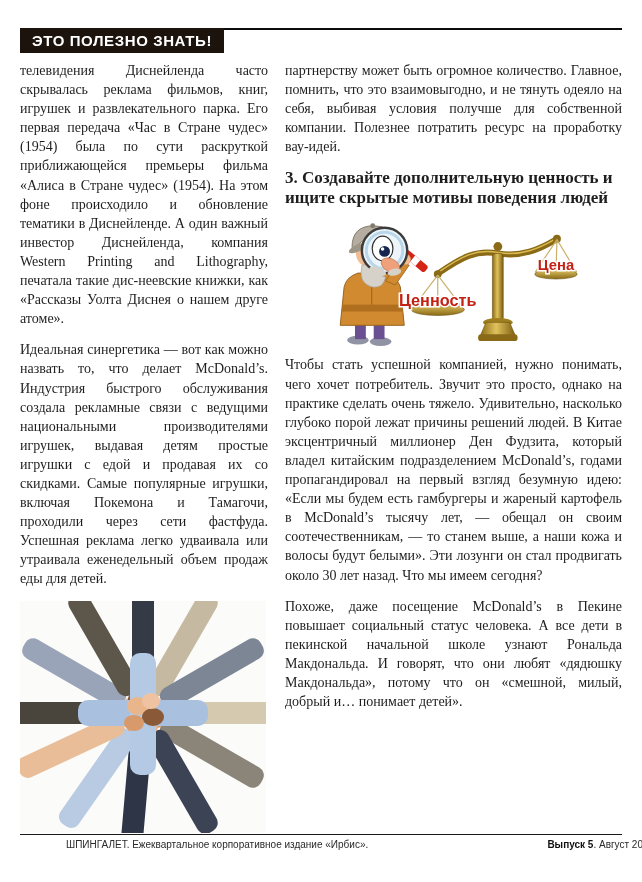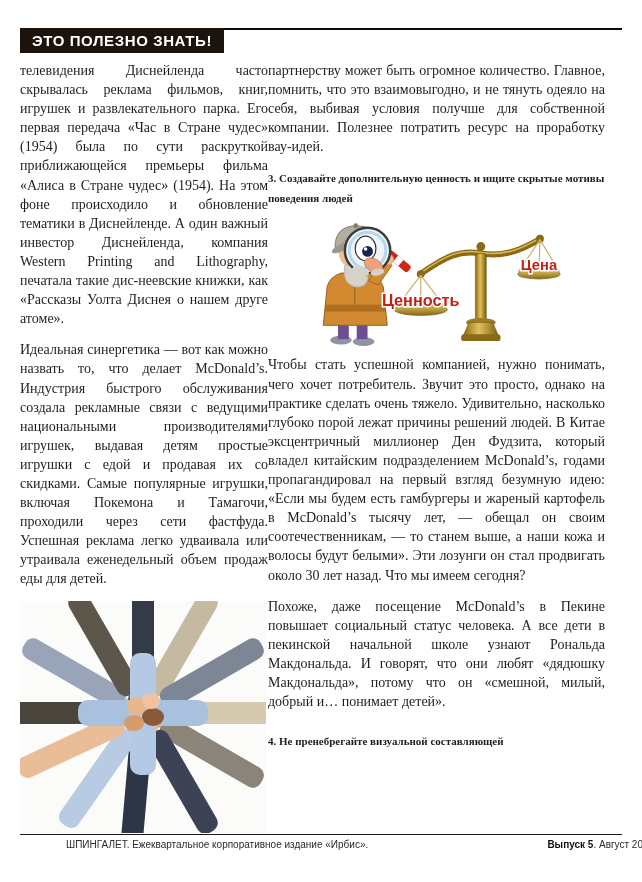--- a/index.html
+++ b/index.html
@@ -8,28 +8,28 @@
     font-family:"Liberation Serif", serif;color:#1e1e1e;
   }
   .top-rule{position:absolute;left:20px;top:28px;width:602px;height:2px;background:#0e0c0a;}
   .badge{
     position:absolute;left:20px;top:28px;height:25px;line-height:25px;
     background:#1b130c;color:#ffffff;padding:0 12px;
     font-family:"Liberation Sans", sans-serif;font-weight:700;font-size:15px;letter-spacing:.6px;
   }
   .content{
     position:absolute;left:20px;top:61px;width:602px;height:772px;overflow:hidden;
-    display:flex;
+    display:flex;gap:17px;
   }
   .col{font-size:14px;line-height:19.1px;text-align:justify;}
   .col-left{width:248px;flex:0 0 248px;}
   .col-right{width:337px;flex:0 0 337px;}
   .col p{margin:0 0 12px 0;}
   .col h3{
-    font-size:11px;line-height:20px;margin:2px 0 6px 0;font-weight:700;text-align:left;
+    font-size:17px;line-height:20px;margin:2px 0 6px 0;font-weight:700;text-align:left;
   }
   .col h3.sec4{margin:20px 0 13px 0;}
   .illustration{margin:2px 0 8px 0;text-align:center;}
   .illustration svg{display:block;margin:0 auto;}
   .hands-photo{margin-top:5px;width:246px;height:233px;overflow:hidden;}
   .footer-rule{position:absolute;left:20px;top:834px;width:602px;height:1px;background:#1a1a1a;}
   .footer{
     position:absolute;left:20px;top:839px;width:602px;
     display:flex;justify-content:space-between;align-items:baseline;
     font-family:"Liberation Sans", sans-serif;font-size:10px;color:#2a2a2a;padding-left:46px;
@@ -188,21 +188,20 @@
           <ellipse cx="231" cy="61" rx="21.5" ry="5" fill="url(#goldPan)" stroke="#6b500e" stroke-width="0.6"></ellipse>
           <text class="scale-label" x="111" y="93" text-anchor="middle" font-size="16.5">Ценность</text>
           <text class="scale-label" x="231" y="57" text-anchor="middle" font-size="15">Цена</text>
         </g>
       </svg>
     </div>
 
     <p>Чтобы стать успешной компанией, нужно понимать, чего хочет потребитель. Звучит это просто, однако на практике сделать очень тяжело. Удивительно, насколько глубоко порой лежат причины решений людей. В Китае эксцентричный миллионер Ден Фудзита, который владел китайским подразделением McDonald’s, годами пропагандировал на первый взгляд безумную идею: «Если мы будем есть гамбургеры и жареный картофель в McDonald’s тысячу лет, — обещал он своим соотечественникам, — то станем выше, а наши кожа и волосы будут белыми». Эти лозунги он стал продвигать около 30 лет назад. Что мы имеем сегодня?</p>
     <p>Похоже, даже посещение McDonald’s в Пекине повышает социальный статус человека. А все дети в пекинской начальной школе узнают Рональда Макдональда. И говорят, что они любят «дядюшку Макдональда», потому что он «смешной, милый, добрый и… понимает детей».</p>
 
-    <h3 class="sec4">4. Не пренебрегайте визуальной составляющей</h3>
 
   </div>
 </div>
 
 <div class="footer-rule"></div>
 <div class="footer">
   <span>ШПИНГАЛЕТ. Ежеквартальное корпоративное издание «Ирбис».</span>
   <span><b>Выпуск 5</b><span>. Август 2009 </span><span>/ </span><span>5</span></span>
 </div>
 

